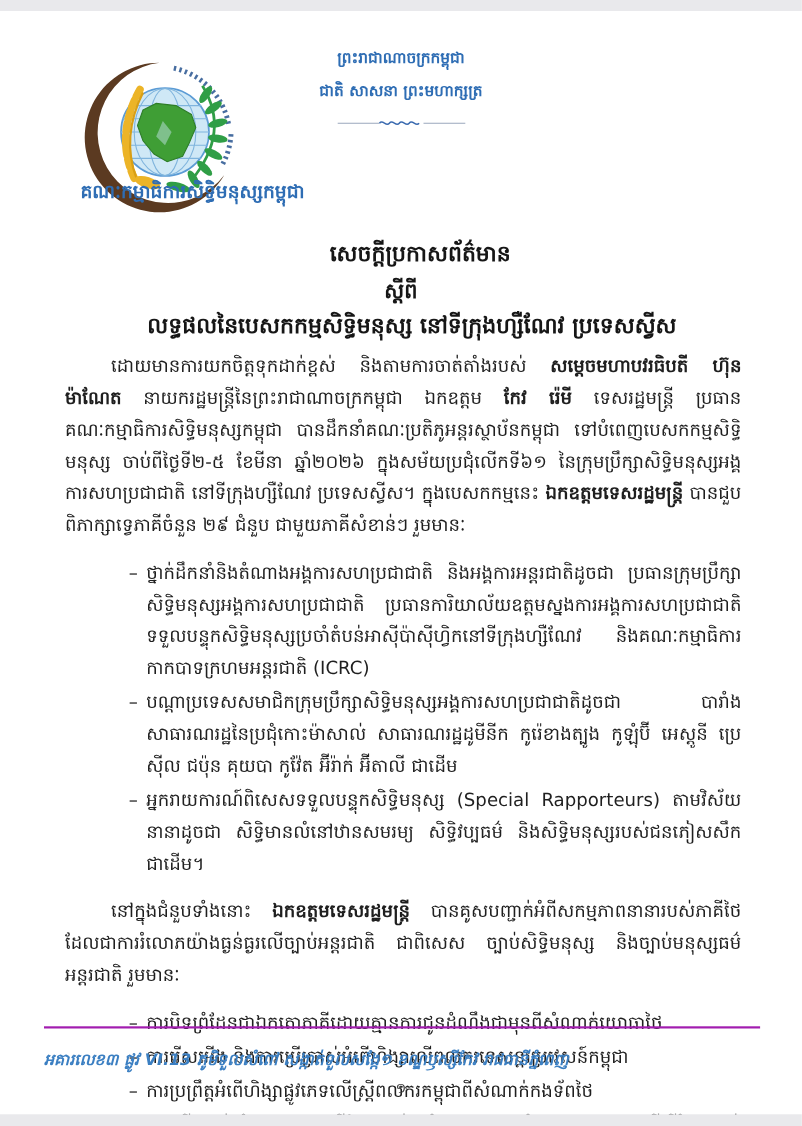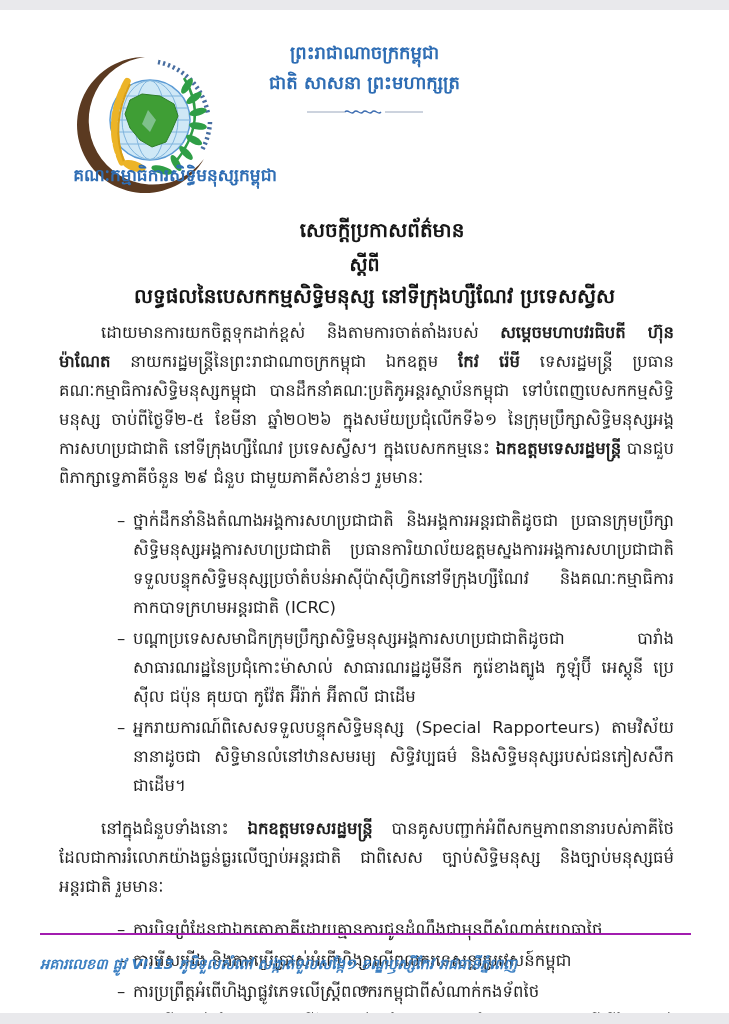--- a/index.html
+++ b/index.html
@@ -8,21 +8,21 @@
     background:#ffffff;
     font-family:"DejaVu Sans","Liberation Sans",sans-serif;
     color:#1f1f1f;
   }
   .edge{position:absolute;left:0;right:0;background:#e9e9ec;z-index:5;}
   .edge.top{top:0;height:10px;}
   .edge.bottom{bottom:0;height:11px;}
 
   
   .motto{position:absolute;left:0;right:0;text-align:center;
-    color:#2e6db4;font-weight:bold;font-size:18px;line-height:26px;}
+    color:#2e6db4;font-weight:bold;font-size:14px;line-height:26px;}
   .motto.l1{top:40px;}
   .motto.l2{top:70px;text-align:center;}
   .hdr-divider{position:absolute;top:102px;left:0;right:0;text-align:center;}
   .logo-wrap{position:absolute;left:70px;top:50px;width:150px;height:150px;}
   .org-name{position:absolute;left:30px;top:164px;width:290px;text-align:center;
     color:#2e6db4;font-weight:bold;font-size:17px;line-height:22px;}
 
   
   .title{position:absolute;left:0;right:0;text-align:center;font-weight:bold;color:#161616;}
   .title.t1{top:217px;font-size:20px;padding-left:35px;}

